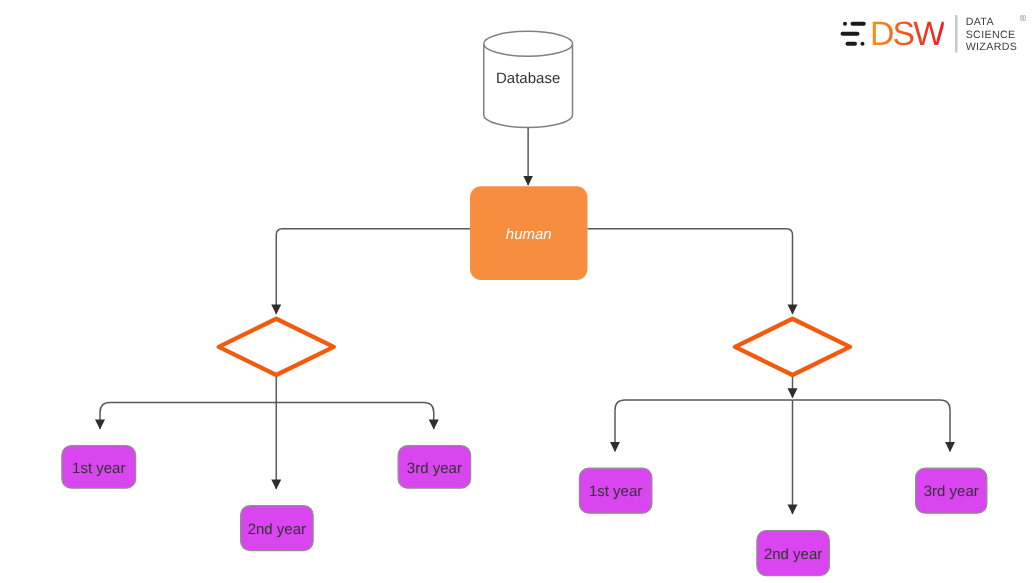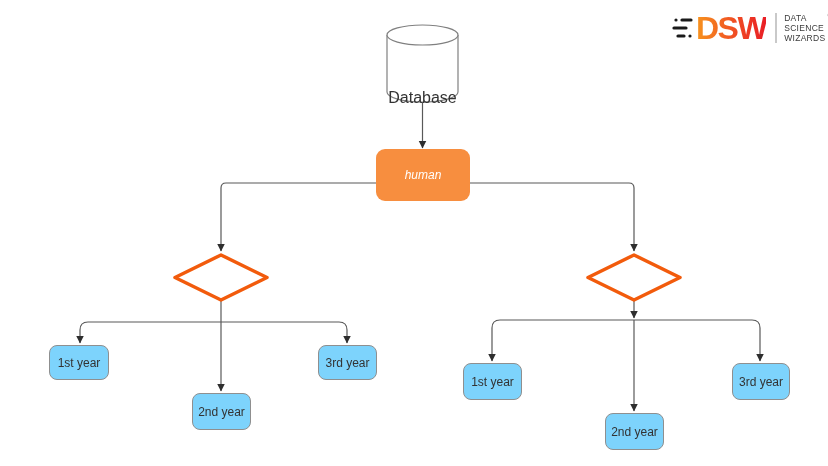--- a/index.html
+++ b/index.html
@@ -20,62 +20,62 @@
   svg.wires {
     position: absolute;
     left: 0; top: 0;
     width: 828px; height: 466px;
   }
   .node-label {
     position: absolute;
     display: flex;
     align-items: center;
     justify-content: center;
-    font-size: 16px;
+    font-size: 12px;
     color: #333333;
     text-align: center;
-    margin-top: 36px;
   }
   .human-node {
     position: absolute;
     left: 376px; top: 149px;
-    width: 94px; height: 52px;
+    width: 94px; height: 75px;
     background: #F78E3F;
     border-radius: 9px;
     display: flex;
     align-items: center;
     justify-content: center;
     color: #ffffff;
     font-style: italic;
     font-size: 12px;
   }
   .year-box {
     position: absolute;
-    background: #7dd3fc;
+    background: #d946ef;
     border: 1px solid #8F8F8F;
     border-radius: 8px;
     display: flex;
     align-items: center;
     justify-content: center;
     font-size: 12px;
     color: #333333;
     box-sizing: border-box;
+    margin-top: 11px;
   }
   
   .logo {
     position: absolute;
     top: 12px;
     left: 672px;
     display: flex;
     align-items: center;
   }
   .logo .dashes { margin-right: 2px; }
   .logo .wordmark {
-    font-size: 32px;
-    font-weight: 700;
+    font-size: 27px;
+    font-weight: 400;
     letter-spacing: -1.5px;
     line-height: 1;
     background: linear-gradient(90deg, #F7941E 0%, #F04E23 55%, #E91D25 100%);
     -webkit-background-clip: text;
     background-clip: text;
     color: transparent;
   }
   .logo .divider {
     width: 2px;
     height: 30px;

